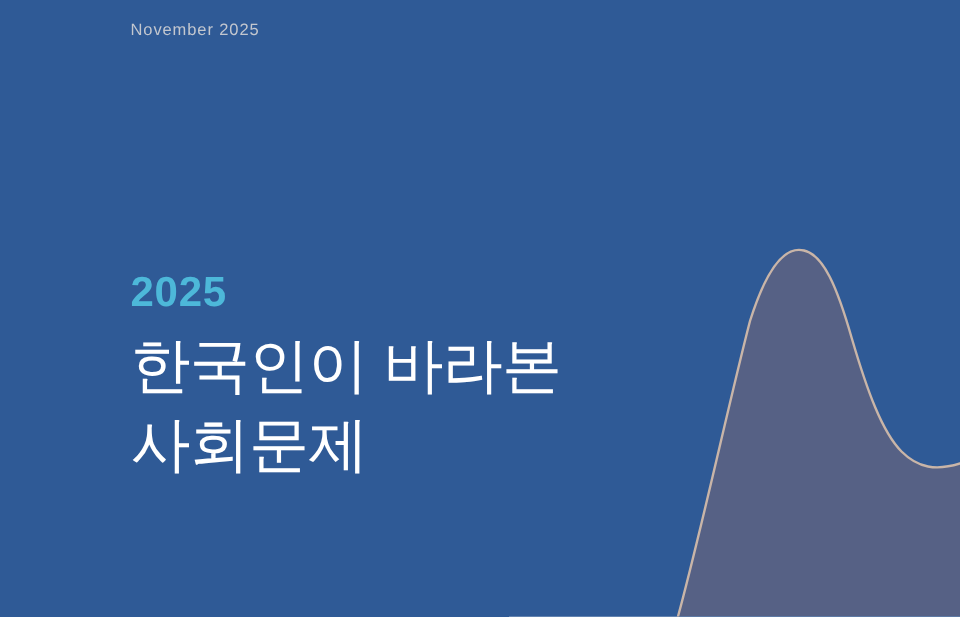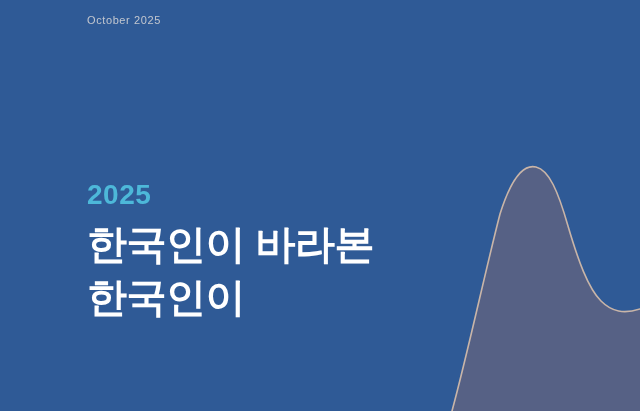--- a/index.html
+++ b/index.html
@@ -50,21 +50,21 @@
     font-size: 28px;
     font-weight: bold;
     letter-spacing: 0.5px;
     color: #4db8d9;
     line-height: 1.08;
     margin: 0 0 8px 0;
     white-space: nowrap;
   }
   .title-line {
     font-size: 40px;
-    font-weight: bold;
+    font-weight: normal;
     color: #ffffff;
     line-height: 1.32;
     letter-spacing: -0.5px;
     margin: 0;
     white-space: nowrap;
   }
 </style>
 </head>
 <body>
 
@@ -79,21 +79,21 @@
              C 612 312, 624 314, 640 309
              L 640 411 Z" fill="#566185" stroke="none"></path>
     <path id="curve-outline" d="M 452 411
              C 468 352, 486 268, 500 214
              C 512 176, 524 164, 536 167
              C 549 170, 558 191, 568 226
              C 578 260, 588 288, 601 301
              C 612 312, 624 314, 640 309" fill="none" stroke="#c9b5a8" stroke-width="1.6" stroke-linecap="round" stroke-linejoin="round"></path>
   </svg>
 
-  <div id="date-label" style="color: rgb(195, 199, 207);">October 2025</div>
+  <div id="date-label" style="color: rgb(195, 199, 207);">November 2025</div>
 
   <div id="title-block">
     <div id="year-heading" style="color: rgb(77, 184, 217);">2025</div>
     <div class="title-line" style="color: rgb(255, 255, 255);">한국인이 바라본</div>
-    <div class="title-line" style="color: rgb(255, 255, 255);">한국인이</div>
+    <div class="title-line" style="color: rgb(255, 255, 255);">사회문제</div>
   </div>
 
 </div>
 
 </body></html>

